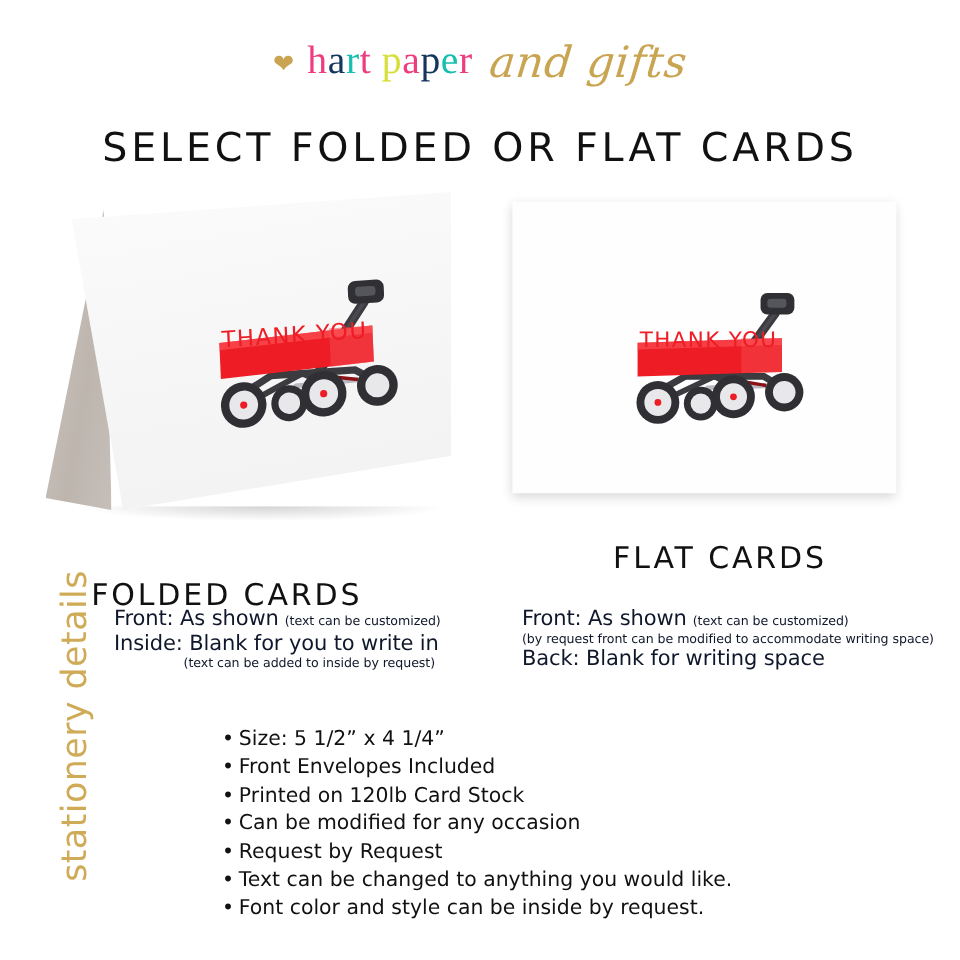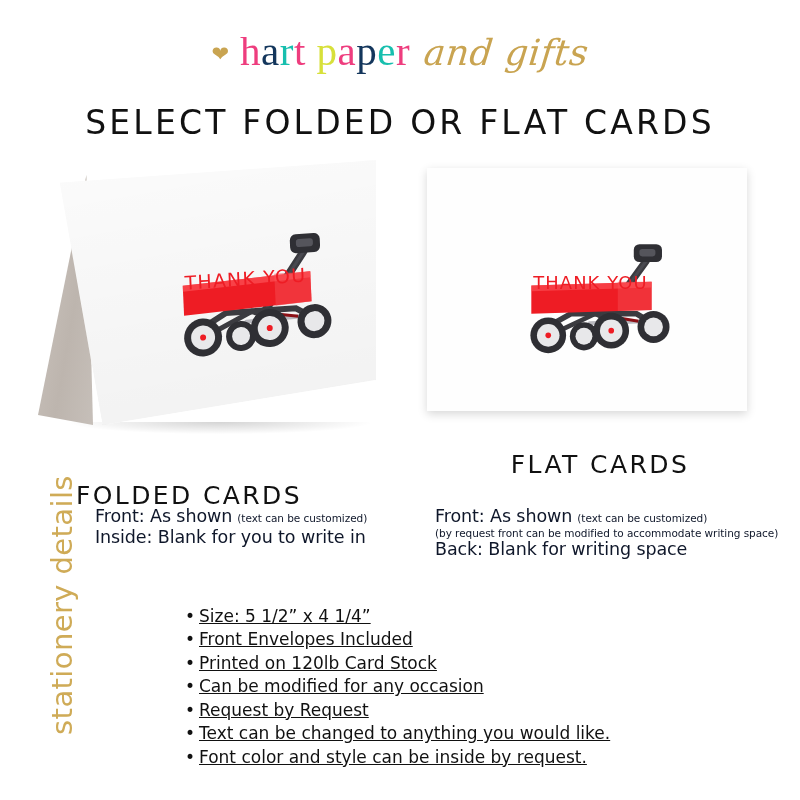--- a/index.html
+++ b/index.html
@@ -14,21 +14,21 @@
   .logo{
     position:absolute;top:18px;left:0;width:800px;height:66px;
     display:flex;align-items:center;justify-content:center;
   }
   .logo-heart{
     color:#c9a451;font-size:21px;line-height:1;margin-right:11px;
     position:relative;top:2px;
   }
   .logo-word{
     font-family:"Liberation Serif", serif;
-    font-size:41px;letter-spacing:0.5px;line-height:1;white-space:pre;
+    font-size:33px;letter-spacing:0.5px;line-height:1;white-space:pre;
   }
   .l-pink{color:#ee3d7e;}
   .l-navy{color:#13365c;}
   .l-teal{color:#17bfae;}
   .l-lime{color:#d7e03a;}
   .logo-script{
     font-family:"DejaVu Serif", serif;font-style:italic;
     color:#c9a451;font-size:36px;margin-left:14px;line-height:1;
     letter-spacing:0.5px;position:relative;top:2px;
     transform:skewX(-6deg);
@@ -94,21 +94,21 @@
   .dbig{font-size:17.5px;letter-spacing:-0.1px;}
   .dsmall{font-size:10.5px;letter-spacing:-0.05px;}
   .indent-sub{padding-left:58px;}
   .indent-sub2{padding-left:40px;}
 
   
   .bullets{
     position:absolute;left:185px;top:605px;width:470px;
     font-family:"DejaVu Sans", sans-serif;font-size:17px;color:#111;
   }
-  .bullet{line-height:1.38;white-space:nowrap;text-decoration:underline;}
+  .bullet{line-height:1.38;white-space:nowrap;}
   .bullet .dot{display:inline-block;width:14px;}
 
   
   .vertical-text{
     position:absolute;left:-118px;top:588px;width:360px;
     transform:rotate(-90deg);transform-origin:50% 50%;
     font-family:"DejaVu Sans", sans-serif;
     font-size:29px;color:#cfab57;letter-spacing:0.4px;
     text-align:center;white-space:nowrap;
   }
@@ -200,20 +200,21 @@
   <div class="card-heading h-flat">FLAT CARDS</div>
 
   <div class="desc desc-folded">
     <div class="dline">
       <span class="dbig">Front: As shown</span>
       <span class="dsmall">(text can be customized)</span>
     </div>
     <div class="dline">
       <span class="dbig">Inside: Blank for you to write in</span>
     </div>
+    <div class="dline dsmall indent-sub">(text can be added to inside by request)</div>
   </div>
 
   <div class="desc desc-flat">
     <div class="dline">
       <span class="dbig">Front: As shown</span>
       <span class="dsmall">(text can be customized)</span>
     </div>
     <div class="dline dsmall">(by request front can be modified to accommodate writing space)</div>
     <div class="dline">
       <span class="dbig">Back: Blank for writing space</span>

